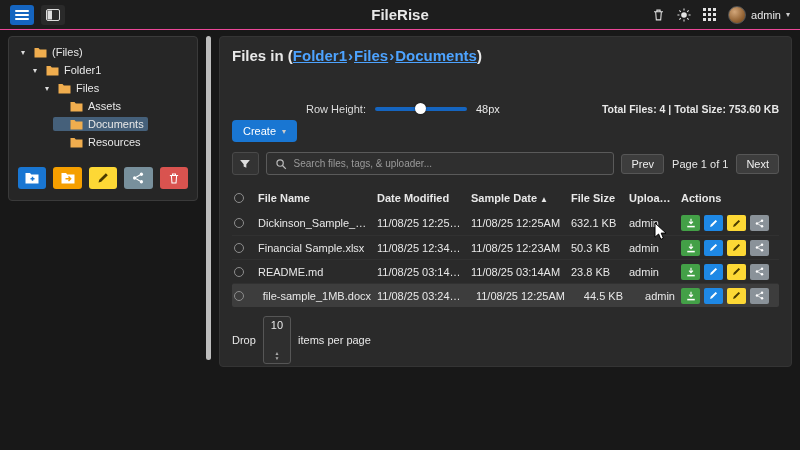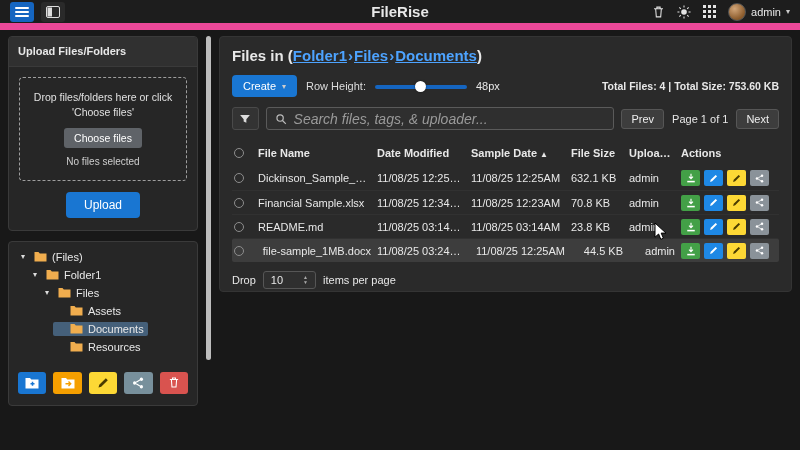--- a/index.html
+++ b/index.html
@@ -3,21 +3,21 @@
 <meta charset="utf-8">
 <style>
   * { margin:0; padding:0; box-sizing:border-box; }
   html,body { width:800px; height:450px; }
   body {
     background:#181818; color:#e8e8e8;
     font-family:"Liberation Sans", sans-serif;
     font-size:11px; overflow:hidden; position:relative;
   }
   
-  .header { height:30px; background:#1d1d1d; border-bottom:7px solid #ec4899;
+  .header { height:30px; background:#1d1d1d; border-bottom:1px solid #ec4899;
     display:flex; align-items:center; padding:4px 10px; position:relative; }
   .hbtn { width:24px; height:20px; border-radius:3px; display:flex; align-items:center;
     justify-content:center; margin-right:7px; cursor:pointer; }
   .hbtn.blue { background:#1565c0; }
   .hbtn.dark { background:#2a2a2a; }
   .app-title { position:absolute; left:0; right:0; text-align:center; font-weight:bold;
     font-size:15px; pointer-events:none; }
   .header-right { margin-left:auto; display:flex; align-items:center; gap:12px; z-index:1; }
   .hicon { color:#e3e3e3; display:flex; align-items:center; cursor:pointer; }
   .avatar { width:18px; height:18px; border-radius:50%;
@@ -68,36 +68,36 @@
   .fm-red { background:#d9534f; }
   
   .main-card { background:#2a2a2a; border:1px solid #343434; border-radius:4px;
     padding:10px 12px 2px; }
   .files-title { font-size:15px; font-weight:bold; }
   .files-title a { color:#4da3ff; text-decoration:underline; cursor:pointer; }
   .files-title .bsep { color:#4da3ff; font-weight:bold; padding:0 1px; }
   .toolbar { display:flex; align-items:center; gap:9px; margin-top:11px; }
   .create-btn { background:#1976d2; color:#fff; border:none; border-radius:4px;
     font-size:11px; padding:5px 11px; display:flex; align-items:center; gap:6px;
-    cursor:pointer; font-family:inherit; }
+    cursor:pointer; font-family:inherit;margin-top:45px; }
   .rh-label { color:#ddd; }
   .slider { width:92px; height:13px; position:relative; cursor:pointer; }
   .slider .track { position:absolute; top:5px; left:0; right:0; height:4px;
     background:#1565c0; border-radius:2px; }
   .slider .thumb { position:absolute; top:1px; left:44%; width:11px; height:11px;
     background:#fff; border-radius:50%; box-shadow:0 0 2px rgba(0,0,0,.6); }
   .totals { margin-left:auto; font-size:10.5px; font-weight:bold; white-space:nowrap; }
   .search-row { display:flex; align-items:center; gap:7px; margin-top:10px; }
   .filter-btn { width:27px; height:23px; background:#333; border:1px solid #4a4a4a;
     border-radius:3px; display:flex; align-items:center; justify-content:center;
     color:#ddd; cursor:pointer; }
   .search-box { width:355px; display:flex; align-items:center; gap:7px; background:#2f2f2f;
     border:1px solid #5a5a5a; border-radius:3px; height:23px; padding:0 8px; color:#bbb; }
   .search-box input { flex:1; background:transparent; border:none; outline:none; color:#ddd;
-    font-size:14px; font-family:inherit;font-style:italic; }
+    font-size:10px; font-family:inherit; }
   .search-box input::placeholder { color:#9a9a9a; }
   .pager { margin-left:auto; display:flex; align-items:center; gap:8px; white-space:nowrap; }
   .pg-btn { background:#3d3d3d; border:1px solid #565656; color:#eee; font-size:11px;
     padding:3px 9px; border-radius:3px; cursor:pointer; font-family:inherit; }
   
   .table { margin-top:10px; }
   .trow { display:grid;
     grid-template-columns:24px minmax(0,1fr) 94px 100px 58px 52px 96px;
     align-items:center; height:24px; padding:0 2px; }
   .trow.thead { font-weight:bold; height:26px; }
@@ -108,21 +108,21 @@
     cursor:pointer; }
   .sort-ic { font-size:8px; margin-left:3px; }
   .actions { display:flex; gap:4px; }
   .abtn { width:19px; height:16px; border:none; border-radius:2px; display:flex;
     align-items:center; justify-content:center; color:#fff; cursor:pointer; padding:0; }
   .a-green { background:#43a047; } .a-blue { background:#1e88e5; }
   .a-yellow { background:#fdd835; color:#4a3b00; } .a-gray { background:#8a9299; }
   
   .perpage { display:flex; align-items:center; gap:7px; margin-top:9px; }
   .pp-select { display:flex; align-items:center; gap:20px; background:#2f2f2f;
-    border:1px solid #565656; border-radius:3px; padding:2px 7px; cursor:pointer; }
+    border:1px solid #565656; border-radius:3px; padding:2px 7px; cursor:pointer;flex-direction:column; }
   .spin { display:flex; flex-direction:column; color:#aaa; font-size:5px; line-height:5px; }
   
   .mouse-cursor { position:absolute; left:654px; top:222px; z-index:50; pointer-events:none; }
   svg { display:block; }
 </style>
 </head>
 <body>
 
 <div class="header">
   <div class="hbtn blue">
@@ -177,34 +177,20 @@
       <span class="user-name">admin</span>
       <span class="caret">▾</span>
     </div>
   </div>
 </div>
 
 <div class="layout">
 
   <div class="sidebar">
 
-    <div class="card">
-      <div class="card-h">
-        <span class="t">Upload Files/Folders</span>
-      </div>
-      <div class="upload-body">
-        <div class="dropzone">
-          <div>Drop files/folders here or click</div>
-          <div>'Choose files'</div>
-          <button class="choose-btn">Choose files</button>
-          <div class="no-files">No files selected</div>
-        </div>
-        <button class="upload-btn">Upload</button>
-      </div>
-    </div>
 
     <div class="card">
       <div class="tree">
 
         <div class="titem ind-0">
           <span class="tcaret">▾</span>
           <span>
               <svg width="13" height="11" viewBox="0 0 13 11">
                 <path d="M.5 1h4l1.3 1.6h6.7v7.9H.5z" fill="#f0ad4e"></path>
               </svg>
@@ -413,21 +399,21 @@
                 </span>
               </button>
           </span>
         </div>
 
         <div class="trow body">
           <span class="chk"></span>
           <span class="cell">Financial Sample.xlsx</span>
           <span class="cell">11/08/25 12:34AM</span>
           <span class="cell">11/08/25 12:23AM</span>
-          <span class="cell">70.8 KB</span>
+          <span class="cell">50.3 KB</span>
           <span class="cell">admin</span>
           <span class="actions">
             <button class="abtn a-green">
                 <span>
                   <svg width="10" height="10" viewBox="0 0 16 16">
                     <path d="M8 1v7.5M4.8 5.8L8 9l3.2-3.2" stroke="#fff" fill="none" stroke-width="1.8"></path>
                     <path d="M2 12.5h12V15H2z" fill="#fff"></path>
                   </svg>
                 </span>
               </button>

